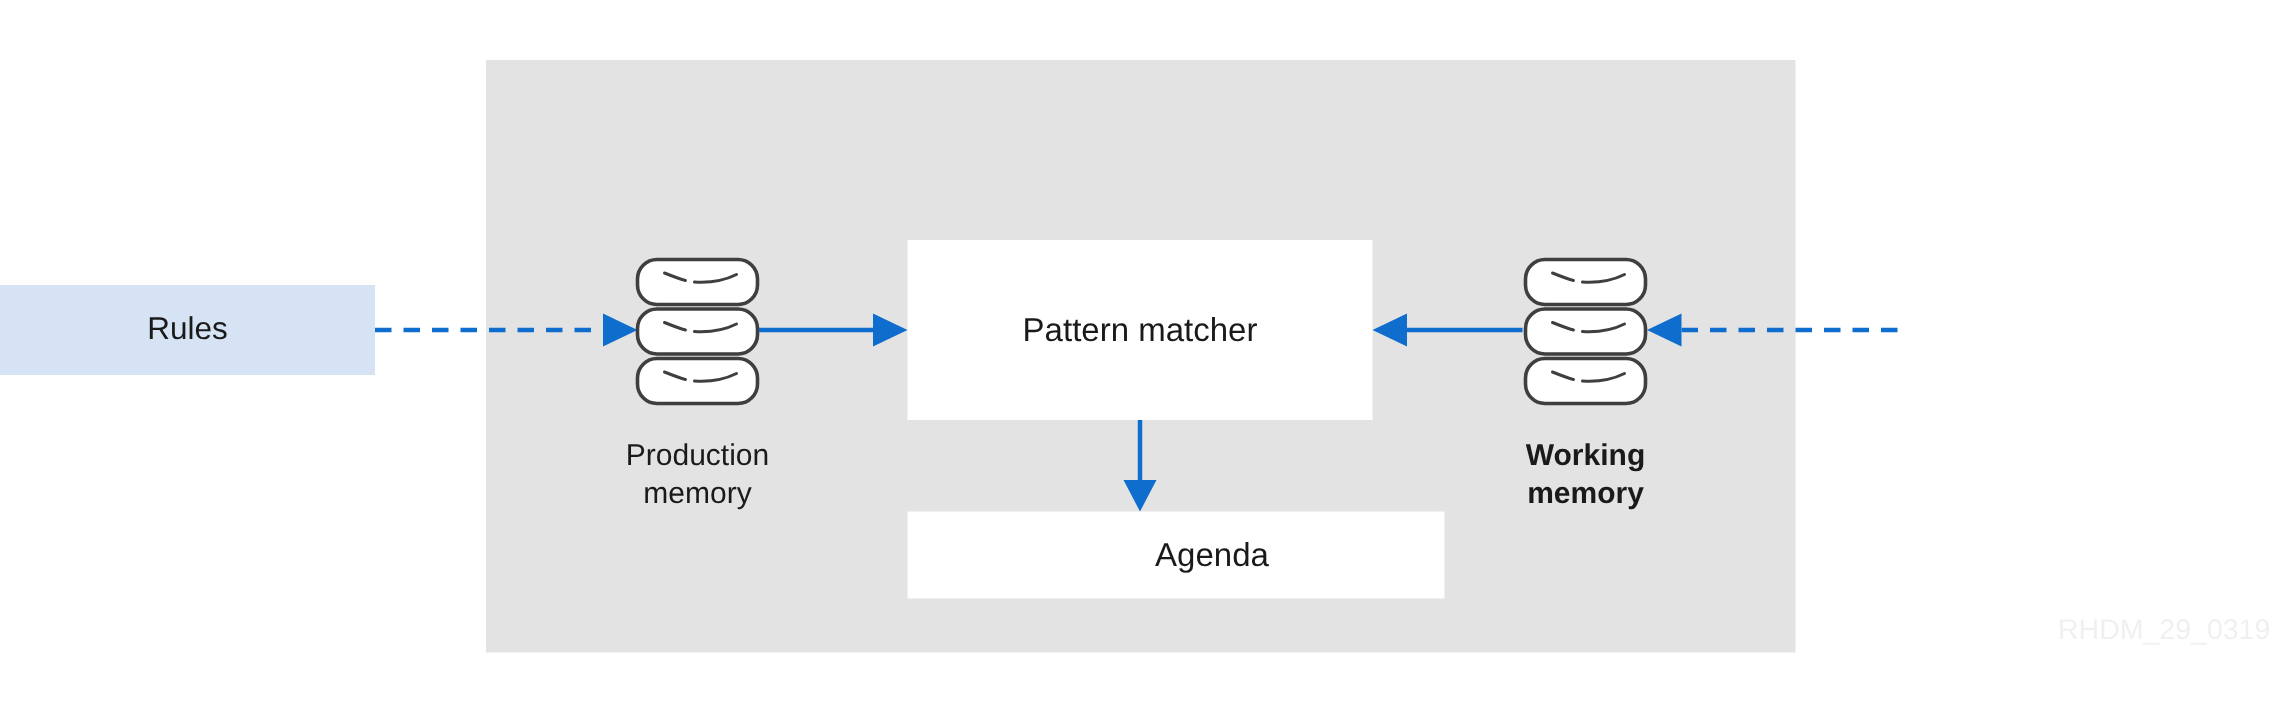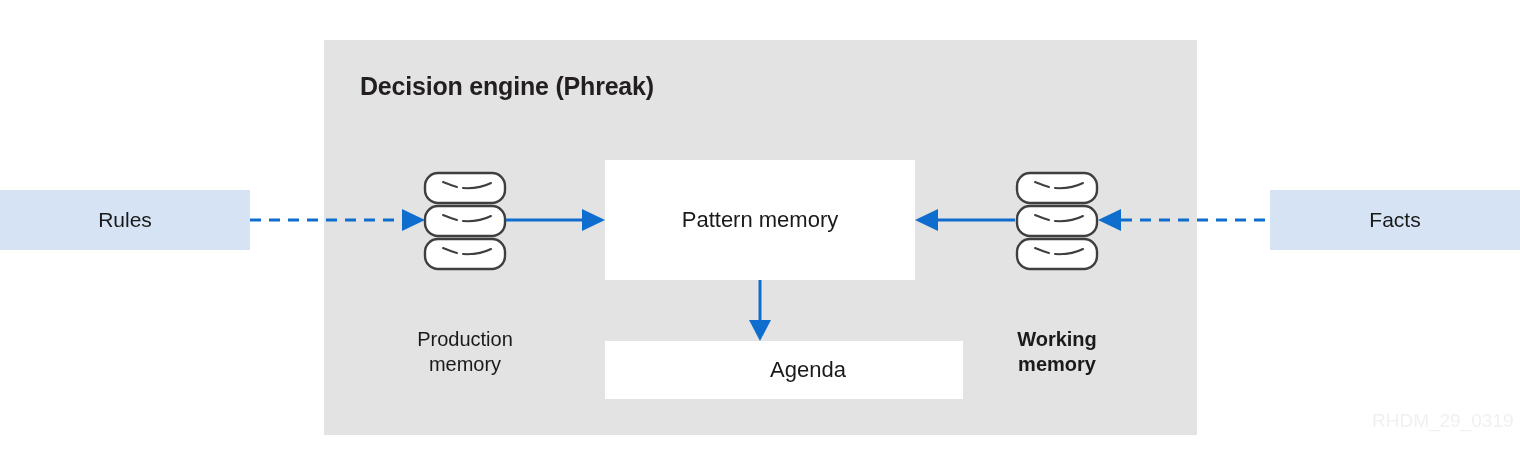--- a/index.html
+++ b/index.html
@@ -74,21 +74,20 @@
   #working-memory-cyl    { left: 1015px; top: 171px; }
   .cylinder svg { display: block; }
 
   .cyl-label {
     position: absolute;
     width: 200px;
     text-align: center;
     font-size: 20px;
     line-height: 25px;
     color: #1a1a1a;
-    margin-top: 35px;
   }
   #production-memory-label { left: 365px; top: 292px; }
   #working-memory-label    { left: 957px; top: 292px; font-weight: bold; }
 
   
   .arrow-svg {
     position: absolute;
     overflow: visible;
   }
   #arrow-rules-to-pm   { left: 250px;  top: 205px; }
@@ -106,29 +105,25 @@
     color: #f0f0f0;
     white-space: nowrap;
   }
 </style>
 </head>
 <body>
 
 <div id="canvas">
 
   <div class="engine-panel"></div>
-  <div class="engine-title">Decision engine (Phreak)</div>
 
   <div class="io-box" id="rules-box">
     <span>Rules</span>
   </div>
 
-  <div class="io-box" id="facts-box">
-    <span>Facts</span>
-  </div>
 
   <svg class="arrow-svg" id="arrow-rules-to-pm" width="178" height="30">
     <line x1="0" y1="15" x2="152" y2="15" stroke="#0f6ecd" stroke-width="3" stroke-dasharray="11 8"></line>
     <polygon points="152,4 175,15 152,26" fill="#0f6ecd"></polygon>
   </svg>
 
   <div class="cylinder" id="production-memory-cyl">
     <svg width="84" height="100" viewBox="0 0 84 100">
       <g fill="#ffffff" stroke="#3f3f3f" stroke-width="2.4">
         <rect x="2" y="68" width="80" height="30" rx="13" ry="13"></rect>
@@ -149,21 +144,21 @@
     <span>Production</span><br>
     <span>memory</span>
   </div>
 
   <svg class="arrow-svg" id="arrow-pm-to-matcher" width="100" height="30">
     <line x1="0" y1="15" x2="76" y2="15" stroke="#0f6ecd" stroke-width="3"></line>
     <polygon points="76,4 99,15 76,26" fill="#0f6ecd"></polygon>
   </svg>
 
   <div class="proc-box" id="pattern-matcher-box">
-    <span>Pattern memory</span>
+    <span>Pattern matcher</span>
   </div>
 
   <svg class="arrow-svg" id="arrow-wm-to-matcher" width="100" height="30">
     <line x1="23" y1="15" x2="100" y2="15" stroke="#0f6ecd" stroke-width="3"></line>
     <polygon points="23,4 0,15 23,26" fill="#0f6ecd"></polygon>
   </svg>
 
   <div class="cylinder" id="working-memory-cyl">
     <svg width="84" height="100" viewBox="0 0 84 100">
       <g fill="#ffffff" stroke="#3f3f3f" stroke-width="2.4">

